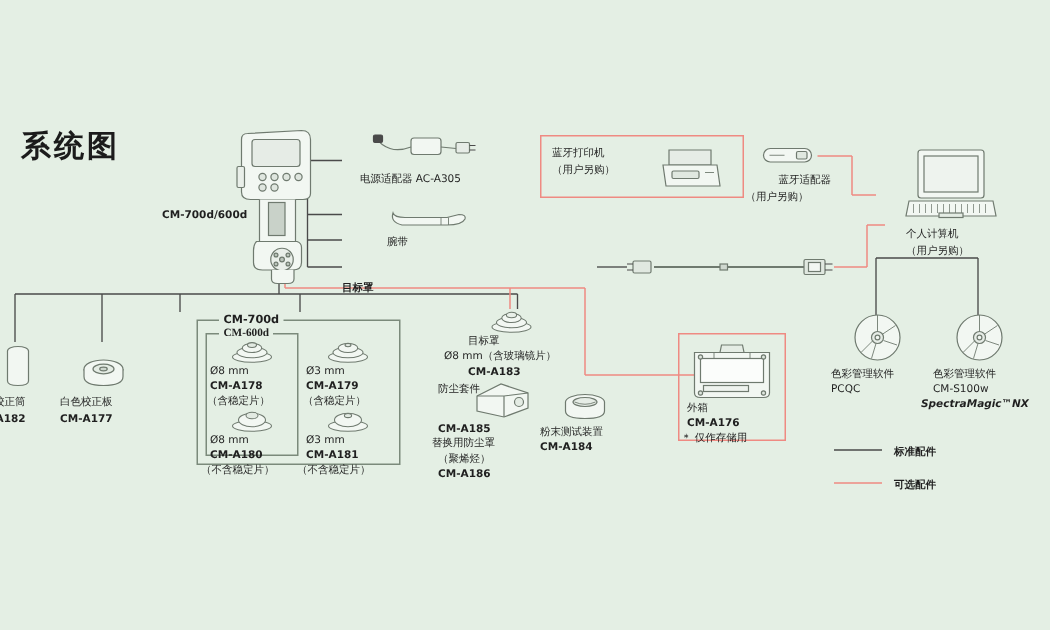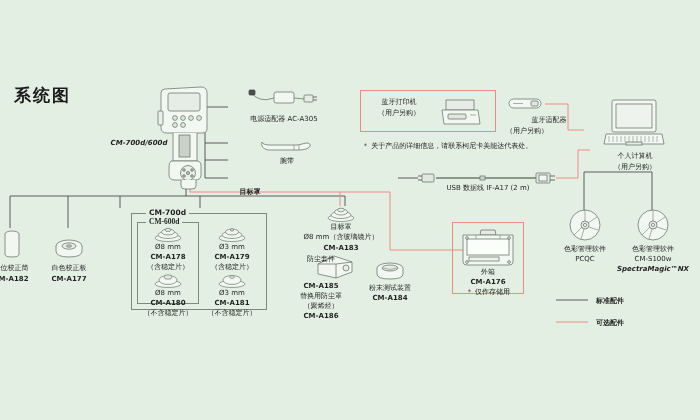--- a/index.html
+++ b/index.html
@@ -10,29 +10,28 @@
     overflow:hidden;
     position:relative;
     color:#2d2d2d;
   }
   #stage{position:absolute;left:0;top:0;width:700px;height:420px;}
   .abs{position:absolute;}
   .lbl{
     position:absolute;
     font-size:7px;
     line-height:9px;
-    text-align:center;
     color:#1f1f1f;
     white-space:nowrap;
   }
   .lbl.bold{font-weight:bold;}
   .title{
     position:absolute;
     left:14px;top:84px;
-    font-size:17px;
+    font-size:20px;
     letter-spacing:2px;
     font-weight:bold;
     color:#1b1b1b;
   }
   .redbox{
     position:absolute;
     border:1.2px solid #ef8a82;
     box-sizing:border-box;
   }
   .graybox{
@@ -136,21 +135,21 @@
       <circle cx="33" cy="88" r="7.5" fill="#e9efe9"></circle>
       <circle cx="33" cy="88" r="1.6" fill="#b9c3b9"></circle>
       <circle cx="29" cy="85" r="1.3" fill="#b9c3b9"></circle>
       <circle cx="37" cy="85" r="1.3" fill="#b9c3b9"></circle>
       <circle cx="29" cy="91" r="1.3" fill="#b9c3b9"></circle>
       <circle cx="37" cy="91" r="1.3" fill="#b9c3b9"></circle>
       <path d="M26 95 L26 101 Q26 104 30 104 L37 104 Q41 104 41 101 L41 95"></path>
       <rect x="3" y="26" width="5" height="14" rx="1" fill="#e9efe9"></rect>
     </g>
   </svg>
-  <div class="lbl bold" style="left:108px;top:139px;width:62px;font-style:italic;">CM-700d/600d</div>
+  <div class="lbl bold" style="left:108px;top:139px;width:62px;">CM-700d/600d</div>
 
   <svg class="abs" style="left:248px;top:88px;" width="70" height="24">
     <g stroke="#6f7a6f" stroke-width="0.8" fill="#f2f7f2">
       <rect x="26" y="4" width="20" height="11" rx="2"></rect>
       <path d="M26 10 Q18 13 12 11 Q6 9 4 5" fill="none"></path>
       <rect x="1" y="2" width="6" height="5" rx="1" fill="#4a4a4a" stroke="#4a4a4a"></rect>
       <path d="M46 10 L56 11" fill="none"></path>
       <rect x="56" y="7" width="9" height="7" rx="1" fill="#e6ece6"></rect>
       <path d="M65 9 L69 9 M65 12 L69 12" stroke="#4a4a4a"></path>
     </g>
@@ -180,34 +179,32 @@
   <svg class="abs" style="left:505px;top:96px;" width="44" height="16">
     <g stroke="#6f7a6f" stroke-width="0.8" fill="#f2f7f2">
       <rect x="4" y="3" width="32" height="9" rx="4.5"></rect>
       <rect x="26" y="5" width="7" height="5" rx="1" fill="#e0e8e0"></rect>
       <path d="M8 7.5 L18 7.5" stroke-width="0.6"></path>
     </g>
   </svg>
   <div class="lbl" style="left:497px;top:116px;width:60px;margin-left:22px;">蓝牙适配器</div>
   <div class="lbl" style="left:497px;top:127px;width:60px;">（用户另购）</div>
 
-  <div class="note" style="left:362px;top:141px;">＊  关于产品的详细信息，请联系柯尼卡美能达代表处。</div>
 
   <svg class="abs" style="left:418px;top:171px;" width="140" height="14">
     <g stroke="#6f7a6f" stroke-width="0.8" fill="#f2f7f2">
       <path d="M18 7 L118 7" stroke-width="1.4"></path>
       <rect x="4" y="3" width="12" height="8" rx="1" fill="#e0e8e0"></rect>
       <path d="M0 5 L4 5 M0 9 L4 9" stroke="#4a4a4a"></path>
       <rect x="118" y="2" width="14" height="10" rx="1" fill="#e0e8e0"></rect>
       <rect x="121" y="4" width="8" height="6" fill="#f2f7f2"></rect>
       <path d="M132 5 L137 5 M132 9 L137 9" stroke="#4a4a4a"></path>
       <rect x="62" y="5" width="5" height="4" fill="#cfd8cf"></rect>
     </g>
   </svg>
-  <div class="lbl" style="left:420px;top:184px;width:136px;">USB 数据线 IF-A17 (2 m)</div>
 
   <svg class="abs" style="left:604px;top:98px;" width="62" height="50">
     <g stroke="#6f7a6f" stroke-width="0.8" fill="#f2f7f2">
       <rect x="8" y="2" width="44" height="32" rx="2"></rect>
       <rect x="12" y="6" width="36" height="24" fill="#eef3ee"></rect>
       <path d="M2 36 L58 36 L60 46 L0 46 Z"></path>
       <g stroke-width="0.5">
         <path d="M5 38 L5 44 M9 38 L9 44 M13 38 L13 44 M17 38 L17 44 M21 38 L21 44
                  M25 38 L25 44 M29 38 L29 44 M33 38 L33 44 M37 38 L37 44 M41 38 L41 44
                  M45 38 L45 44 M49 38 L49 44 M53 38 L53 44"></path>

